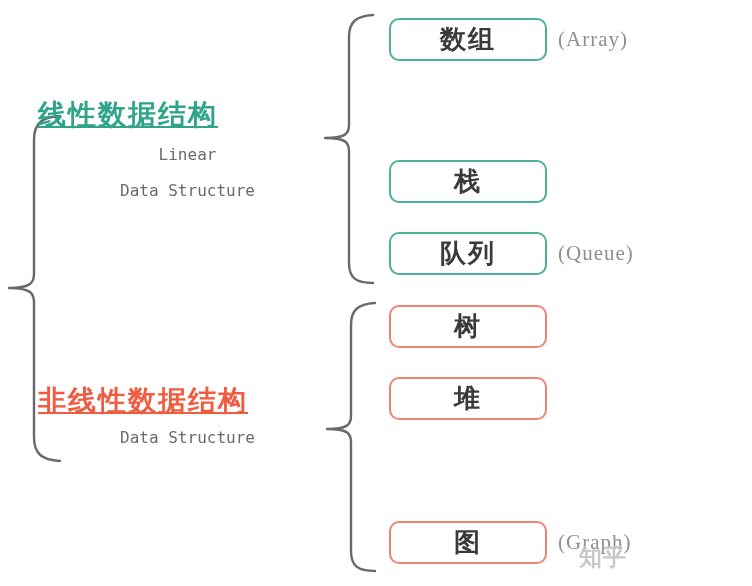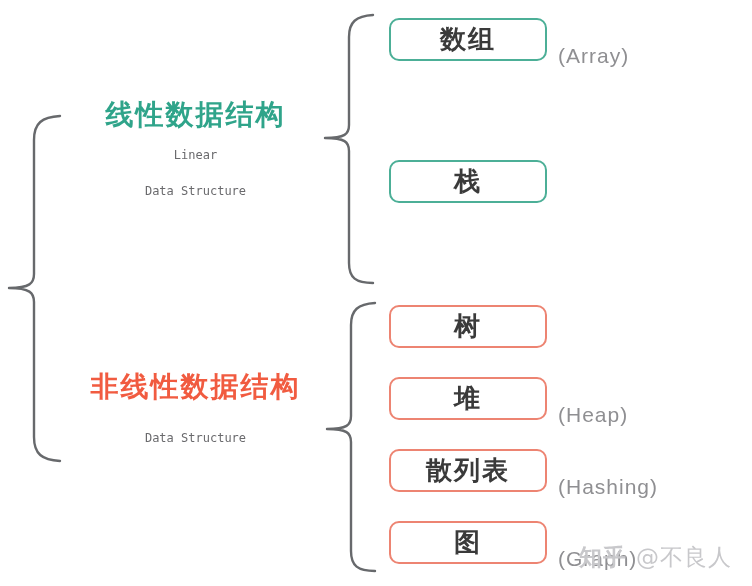--- a/index.html
+++ b/index.html
@@ -9,42 +9,42 @@
   }
   html,body{margin:0;padding:0;background:#fff;}
   .canvas{
     position:relative;width:752px;height:586px;overflow:hidden;
     background:var(--background);
     font-family:"DejaVu Sans","Liberation Sans",sans-serif;
   }
   svg.brace{position:absolute;overflow:visible;}
   svg.brace path{fill:none;stroke:var(--brace);stroke-width:2.4;stroke-linecap:round;stroke-linejoin:round;}
   .cat-title{
-    position:absolute;left:38px;width:315px;text-align:center;
-    font-size:28px;font-weight:bold;letter-spacing:2px;line-height:30px;white-space:nowrap;
+    position:absolute;left:38px;width:315px;
+    font-size:28px;font-weight:bold;letter-spacing:2px;line-height:30px;white-space:nowrap;text-decoration:underline;
   }
   .teal-text{color:var(--teal);}
   .orange-text{color:var(--orange);}
   .cat-sub{
-    position:absolute;left:38px;width:315px;text-align:center;
+    position:absolute;left:30px;width:315px;text-align:center;
     font-family:"DejaVu Sans Mono","Liberation Mono",monospace;
-    font-size:12px;line-height:36px;color:var(--subtitle);white-space:nowrap;
+    font-size:16px;line-height:36px;color:var(--subtitle);white-space:nowrap;
   }
   .row{position:absolute;left:389px;height:43px;}
   .box{
     width:158px;height:43px;box-sizing:border-box;border-radius:10px;
     display:flex;align-items:center;justify-content:center;background:#fff;
     border:2px solid;
   }
   .teal-box{border-color:var(--teal-border);}
   .orange-box{border-color:var(--orange-border);}
   .zh{font-size:26px;font-weight:600;color:var(--box-text);letter-spacing:2px;white-space:nowrap;}
   .en{
-    position:absolute;left:169px;top:16px;line-height:43px;white-space:nowrap;
-    font-family:Liberation Sans, sans-serif;
+    position:absolute;left:169px;top:0;line-height:43px;white-space:nowrap;
+    font-family:Liberation Serif, serif;
     font-size:21px;letter-spacing:1px;color:var(--en-label);
   }
   .watermark{
     position:absolute;left:579px;top:542px;display:flex;align-items:baseline;gap:9px;
     color:var(--watermark);font-size:23px;letter-spacing:1px;white-space:nowrap;
   }
   .watermark .brand{font-weight:700;}
 </style>
 </head>
 <body>
@@ -54,21 +54,21 @@
   <svg class="brace" style="left:6px;top:114px" width="56" height="349" viewBox="0 0 56 349">
     <path d="M 54 2 C 36 3 28 9 28 26 L 28 160 C 28 169 24 174 3 174 C 24 174 28 179 28 188 L 28 323 C 28 340 36 346 54 347"></path>
   </svg>
 
   <div class="cat-title teal-text" style="top:100px">线性数据结构</div>
   <div class="cat-sub" style="top:137px">
     <div>Linear</div>
     <div>Data Structure</div>
   </div>
 
-  <div class="cat-title orange-text" style="top:372px">非线性数据结构</div>
+  <div class="cat-title orange-text" style="top:386px">非线性数据结构</div>
   <div class="cat-sub" style="top:420px">
     <div>Data Structure</div>
   </div>
 
   <svg class="brace" style="left:321px;top:13px" width="54" height="272" viewBox="0 0 54 272">
     <path d="M 52 2 C 35 3 28 9 28 24 L 28 112 C 28 121 24 125 4 125 C 24 125 28 129 28 138 L 28 250 C 28 265 35 270 52 270"></path>
   </svg>
 
   <svg class="brace" style="left:323px;top:301px" width="54" height="272" viewBox="0 0 54 272">
     <path d="M 52 2 C 35 3 28 9 28 24 L 28 115 C 28 124 24 128 4 128 C 24 128 28 132 28 141 L 28 250 C 28 265 35 270 52 270"></path>
@@ -81,46 +81,44 @@
     <div class="en">(Array)</div>
   </div>
 
 
   <div class="row" style="top:160px">
     <div class="box teal-box">
       <span class="zh">栈</span>
     </div>
   </div>
 
+  <div class="row" style="top:232px">
+    <div class="box teal-box">
+      <span class="zh">队列</span>
+    </div>
+    <div class="en">(Queue)</div>
+  </div>
 
   <div class="row" style="top:305px">
     <div class="box orange-box">
       <span class="zh">树</span>
     </div>
   </div>
 
   <div class="row" style="top:377px">
     <div class="box orange-box">
       <span class="zh">堆</span>
     </div>
-    <div class="en">(Heap)</div>
   </div>
 
-  <div class="row" style="top:449px">
-    <div class="box orange-box">
-      <span class="zh">散列表</span>
-    </div>
-    <div class="en">(Hashing)</div>
-  </div>
 
   <div class="row" style="top:521px">
     <div class="box orange-box">
       <span class="zh">图</span>
     </div>
     <div class="en">(Graph)</div>
   </div>
 
   <div class="watermark">
     <span class="brand">知乎</span>
-    <span>@不良人</span>
   </div>
 
 </div>
 
 </body></html>

